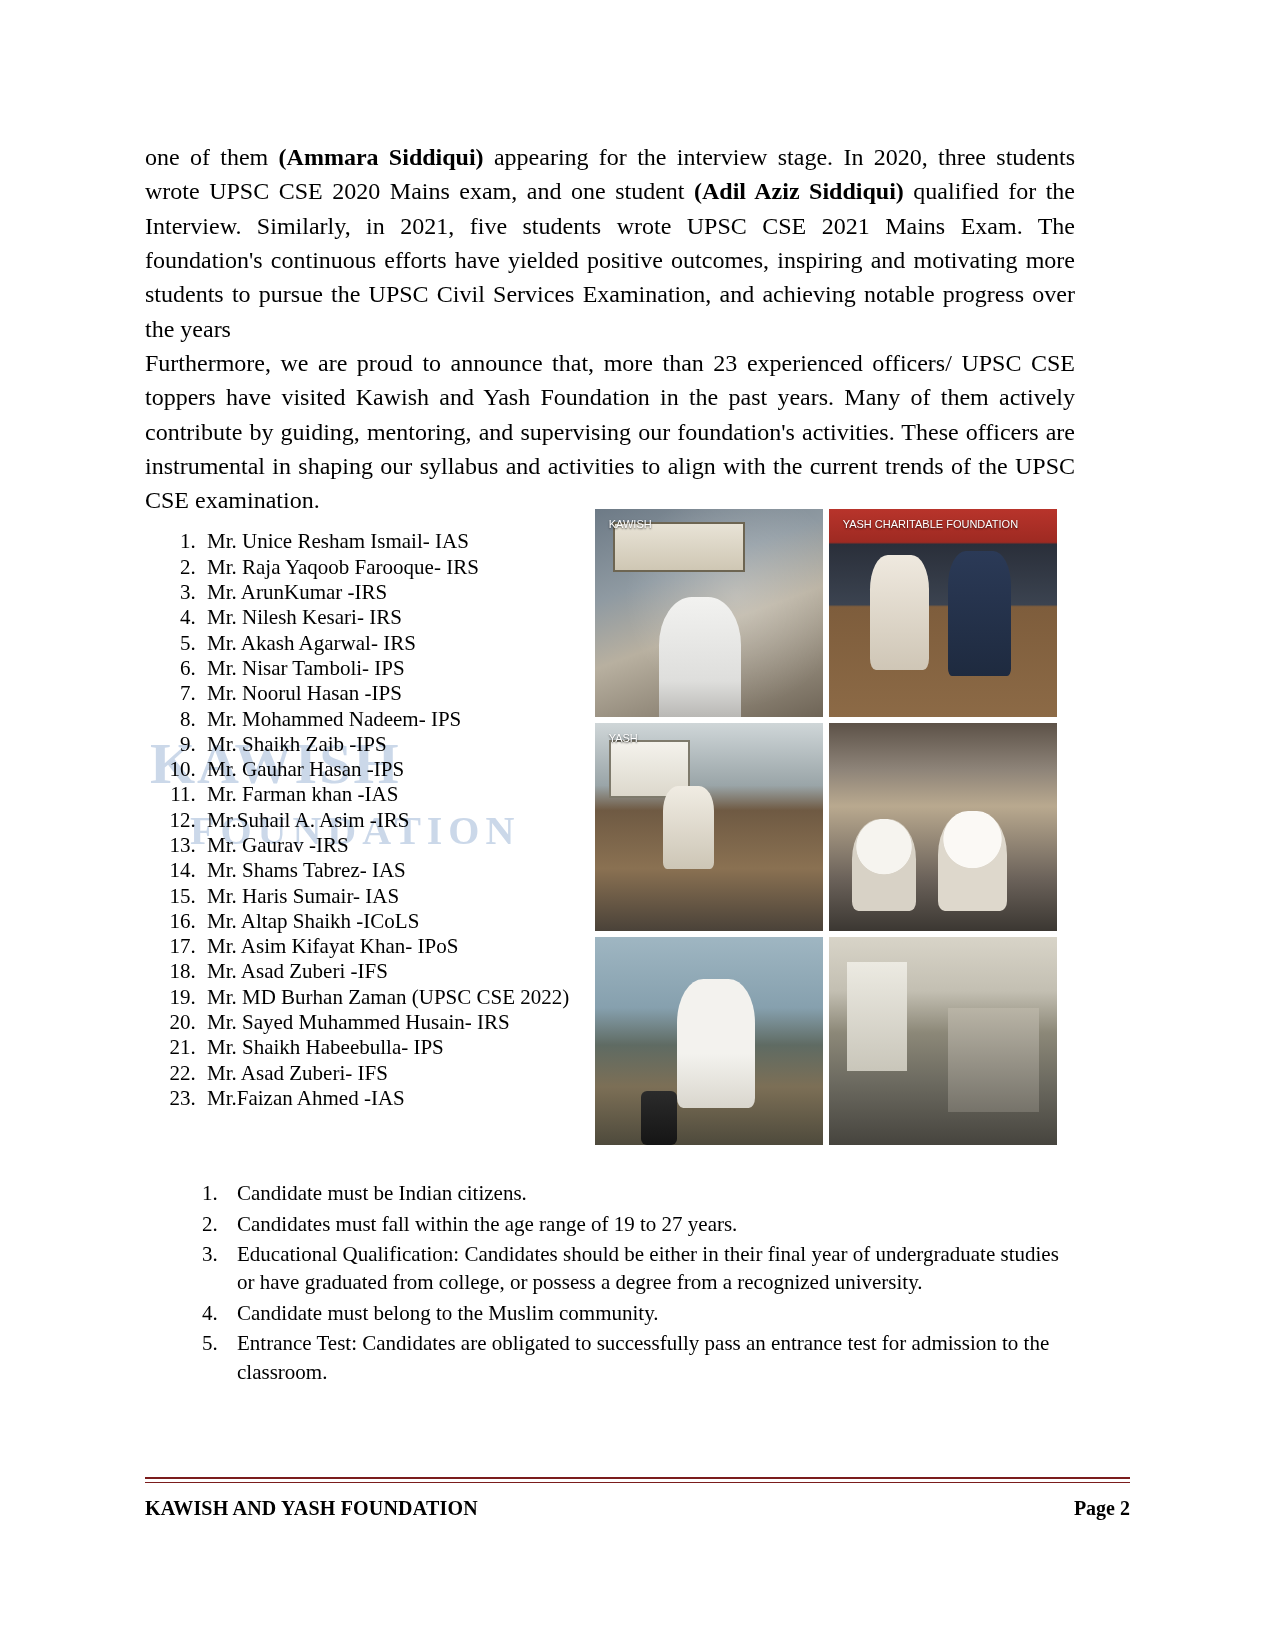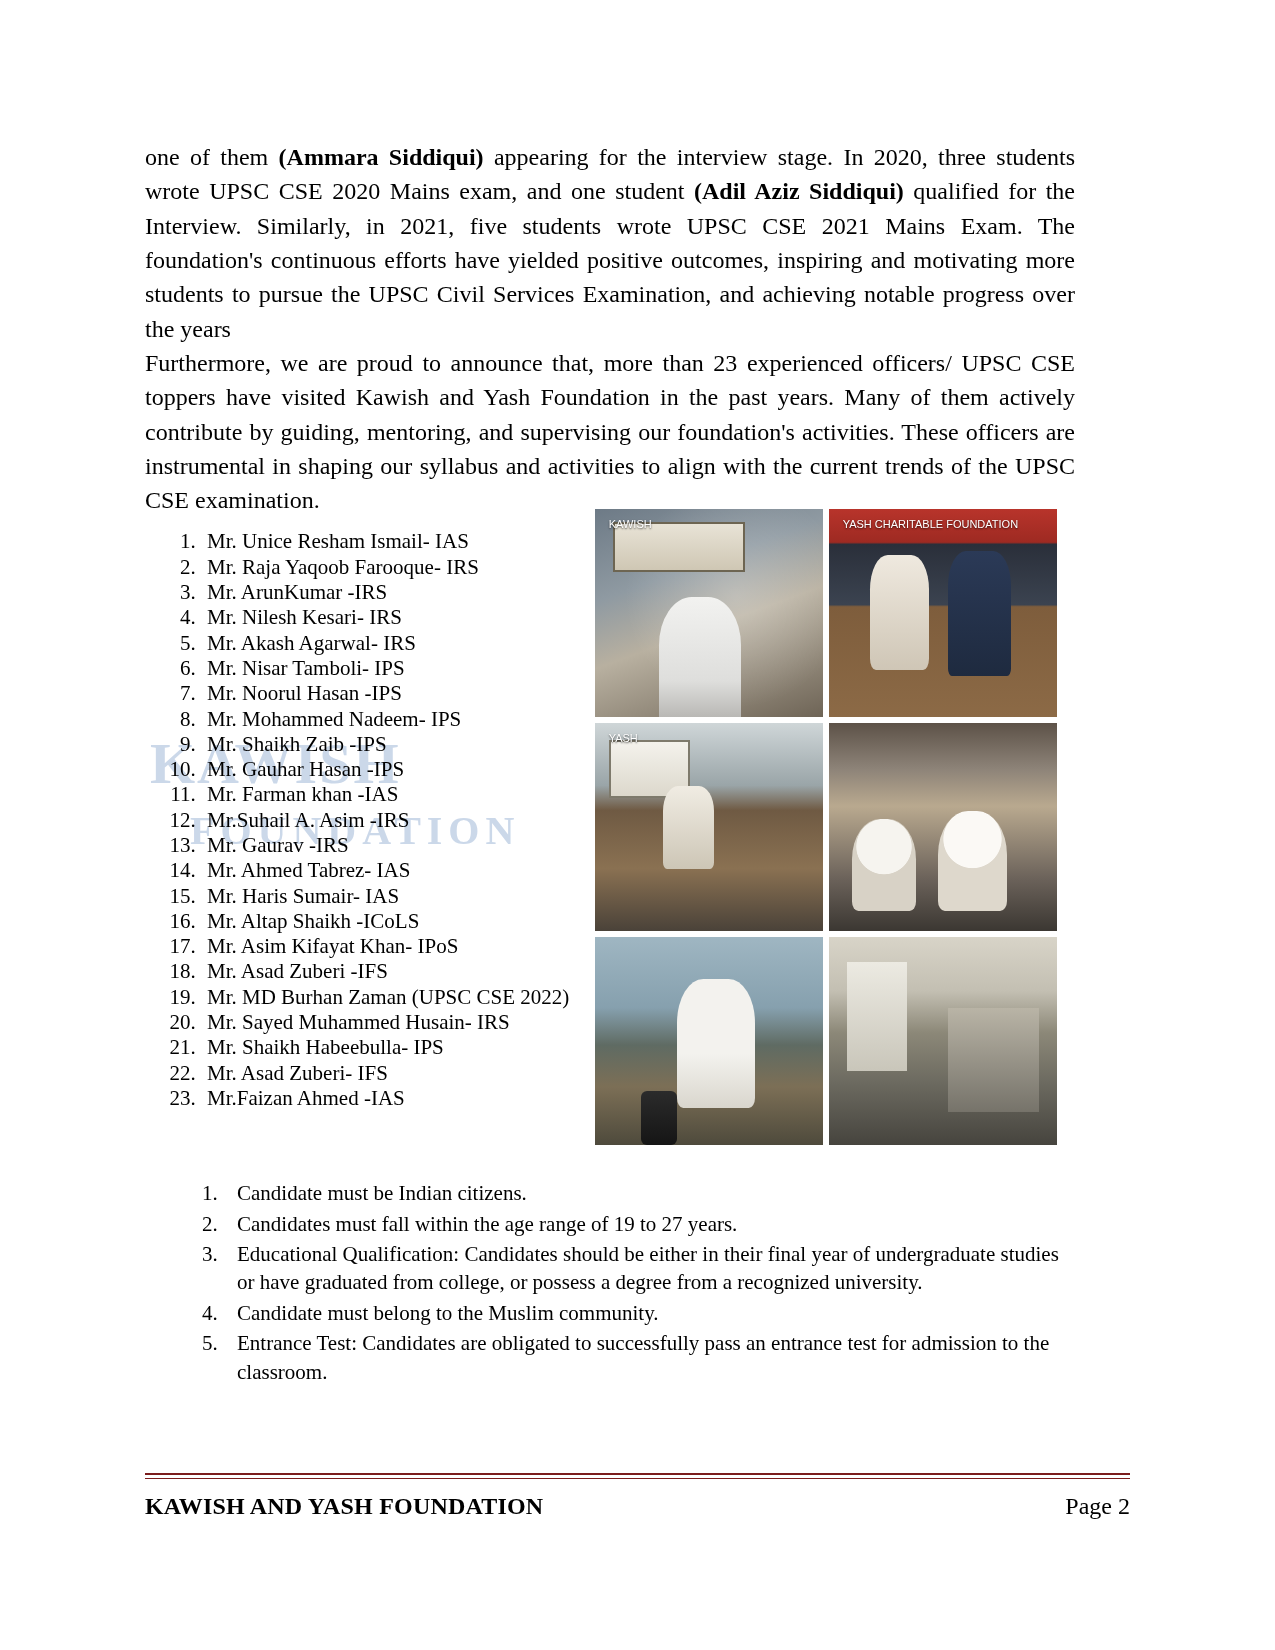--- a/index.html
+++ b/index.html
@@ -206,24 +206,24 @@
   }
   .footer-rule-bottom {
     border-top: 1px solid #7b1d1d;
   }
   .footer-row {
     display: flex;
     justify-content: space-between;
     align-items: baseline;
     margin-top: 14px;
     font-family: "Liberation Serif", serif;
-    font-size: 24px;
+    font-size: 20px;
   }
   .footer-left { font-weight: bold; letter-spacing: .2px; }
-  .footer-right { font-weight: normal; }
+  .footer-right { font-weight: bold; }
   b { font-weight: bold; }
 </style>
 </head>
 <body>
 
 <div class="page">
 
   <div class="watermark">
     <div class="wm-top">KAWISH</div>
     <div class="wm-bottom">FOUNDATION</div>
@@ -244,21 +244,21 @@
         <li>Mr. Nilesh Kesari- IRS</li>
         <li>Mr. Akash Agarwal- IRS</li>
         <li>Mr. Nisar Tamboli- IPS</li>
         <li>Mr. Noorul Hasan -IPS</li>
         <li>Mr. Mohammed Nadeem- IPS</li>
         <li>Mr. Shaikh Zaib -IPS</li>
         <li>Mr. Gauhar Hasan -IPS</li>
         <li>Mr. Farman khan -IAS</li>
         <li>Mr.Suhail A. Asim -IRS</li>
         <li>Mr. Gaurav -IRS</li>
-        <li>Mr. Ahmed Tabrez- IAS</li>
+        <li>Mr. Shams Tabrez- IAS</li>
         <li>Mr. Haris Sumair- IAS</li>
         <li>Mr. Altap Shaikh -ICoLS</li>
         <li>Mr. Asim Kifayat Khan- IPoS</li>
         <li>Mr. Asad Zuberi -IFS</li>
         <li>Mr. MD Burhan Zaman (UPSC CSE 2022)</li>
         <li>Mr. Sayed Muhammed Husain- IRS</li>
         <li>Mr. Shaikh Habeebulla- IPS</li>
         <li>Mr. Asad Zuberi- IFS</li>
         <li>Mr.Faizan Ahmed -IAS</li>
       </ol>

